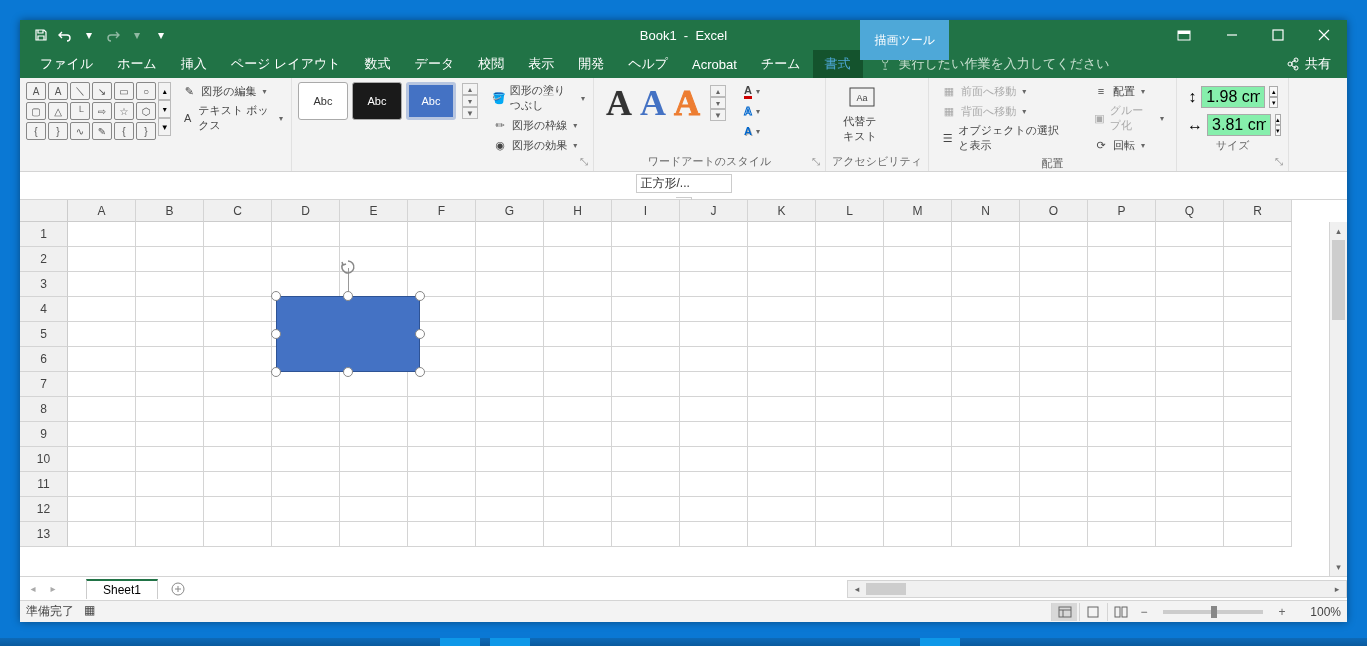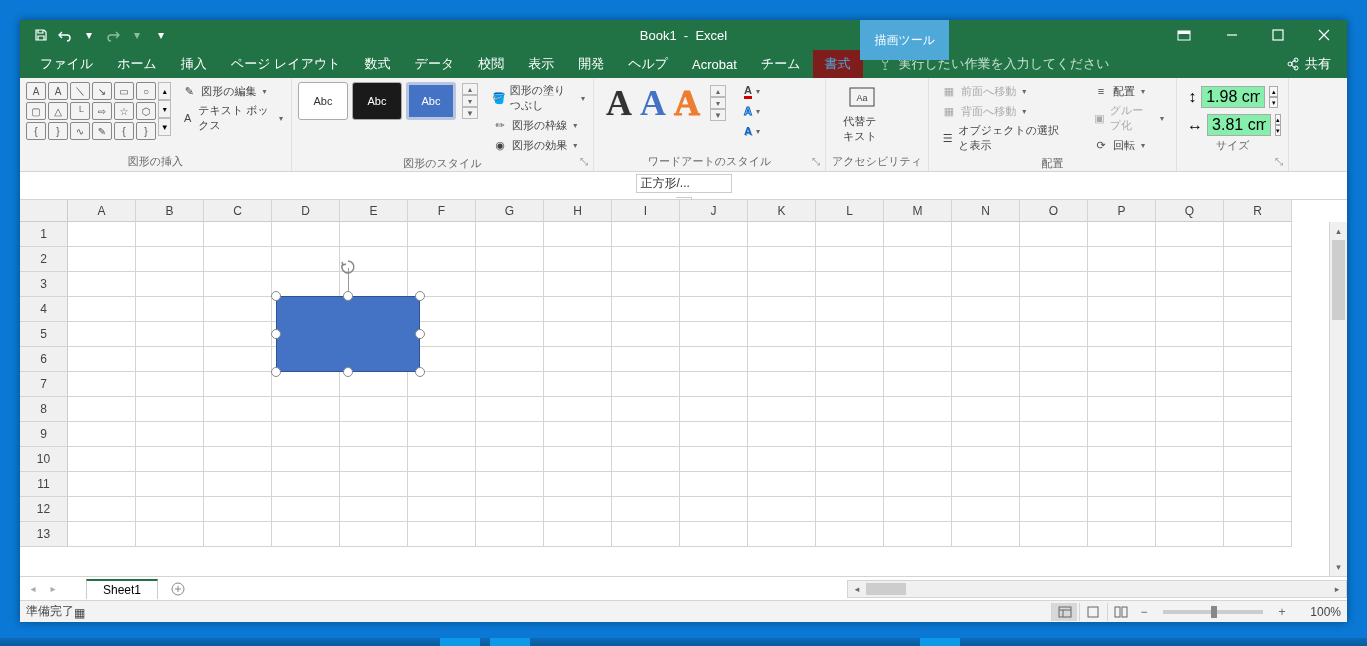--- a/index.html
+++ b/index.html
@@ -13,21 +13,21 @@
 .qat-btn.disabled { opacity: .5; }
 .title-center { position: absolute; left: 50%; transform: translateX(-50%); color: #fff; font-size: 13px; display: flex; align-items: center; }
 .context-tab { position: absolute; right: 398px; top: 0; background: #4ea8d8; color: #fff; font-size: 12px; padding: 4px 14px; height: 40px; display: flex; align-items: center; }
 .win-controls { position: absolute; right: 0; top: 0; display: flex; }
 .win-btn { width: 46px; height: 30px; display: flex; align-items: center; justify-content: center; color: #fff; cursor: pointer; }
 .ribbon-display { position: absolute; right: 140px; top: 0; width: 46px; height: 30px; display: flex; align-items: center; justify-content: center; color: #fff; cursor: pointer; }
 
 
 .tabs-row { height: 28px; background: #217346; display: flex; align-items: stretch; padding-left: 8px; }
 .tab { padding: 0 12px; color: #fff; font-size: 13px; display: flex; align-items: center; cursor: pointer; white-space: nowrap; }
-.tab.context-active { background: #7f1d1d; color: #4ea8d8; }
+.tab.context-active { background: #14532d; color: #4ea8d8; }
 .tellme { display: flex; align-items: center; color: #c8e0d0; font-size: 13px; margin-left: 16px; gap: 6px; }
 .tellme svg { width: 14px; height: 14px; }
 .share { margin-left: auto; padding: 0 16px; color: #fff; font-size: 13px; display: flex; align-items: center; gap: 4px; cursor: pointer; }
 
 
 .ribbon { background: #f3f3f3; border-bottom: 1px solid #d4d4d4; display: flex; height: 94px; }
 .group { border-right: 1px solid #e1e1e1; padding: 4px 6px 0 6px; display: flex; flex-direction: column; position: relative; }
 .group-body { flex: 1; display: flex; align-items: flex-start; }
 .group-label { font-size: 11px; color: #666; text-align: center; padding: 2px 0; }
 .dialog-launcher { position: absolute; right: 2px; bottom: 2px; width: 14px; height: 14px; cursor: pointer; color: #888; font-size: 10px; display: flex; align-items: center; justify-content: center; }
@@ -116,21 +116,21 @@
 .sheet-nav-btn { width: 18px; height: 18px; display: flex; align-items: center; justify-content: center; color: #aaa; cursor: pointer; font-size: 10px; }
 .sheet-tabs { display: flex; margin-left: 20px; }
 .sheet-tab { padding: 2px 16px; border: 1px solid #ccc; border-bottom: none; background: #fff; font-size: 12px; cursor: pointer; border-top: 2px solid #217346; }
 .sheet-add { width: 24px; height: 20px; display: flex; align-items: center; justify-content: center; cursor: pointer; color: #666; margin-left: 8px; }
 .hscroll { margin-left: auto; width: 500px; height: 18px; background: #f0f0f0; border: 1px solid #d4d4d4; display: flex; align-items: center; position: relative; }
 .hscroll-l, .hscroll-r { width: 18px; display: flex; align-items: center; justify-content: center; cursor: pointer; color: #666; font-size: 9px; }
 .hscroll-thumb { position: absolute; left: 18px; width: 40px; top: 2px; bottom: 2px; background: #cdcdcd; cursor: pointer; }
 
 
 .status-bar { height: 22px; background: #f3f3f3; border-top: 1px solid #d4d4d4; display: flex; align-items: center; font-size: 12px; color: #444; padding: 0 6px; }
-.status-left { display: flex; align-items: flex-end; }
+.status-left { display: flex; align-items: flex-start; gap: 10px; }
 .status-right { margin-left: auto; display: flex; align-items: center; gap: 2px; }
 .view-btn { width: 26px; height: 18px; display: flex; align-items: center; justify-content: center; cursor: pointer; border-left: 1px solid #d4d4d4; color: #666; }
 .view-btn.active { background: #d8d8d8; }
 .zoom-slider { width: 100px; height: 4px; background: #ccc; margin: 0 8px; position: relative; cursor: pointer; }
 .zoom-thumb { position: absolute; left: 48px; top: -4px; width: 6px; height: 12px; background: #888; }
 .zoom-btn { width: 18px; height: 18px; display: flex; align-items: center; justify-content: center; cursor: pointer; color: #666; }
 
 
 .taskbar { position: absolute; left: 0; right: 0; bottom: 0; height: 8px; background: linear-gradient(#0d6ab8, #0a5a9e); }
 .tb-seg { position: absolute; bottom: 0; height: 8px; background: #0e98e8; }
@@ -258,21 +258,20 @@
             <span>図形の編集</span>
               <span class="dd">▾</span>
           </div>
           <div class="shape-side-item">
             <span class="mini-icon">A</span>
             <span>テキスト ボックス</span>
               <span class="dd">▾</span>
           </div>
         </div>
       </div>
-      <div class="group-label">図形の挿入</div>
     </div>
 
     <div class="group" style="width:302px">
       <div class="group-body">
         <div class="style-gallery">
           <div class="style-thumb t0">Abc</div>
           <div class="style-thumb t1">Abc</div>
           <div class="style-thumb t2">Abc</div>
           <div class="gallery-more">
             <div>▴</div>
@@ -291,21 +290,20 @@
             <span>図形の枠線</span>
               <span class="dd">▾</span>
           </div>
           <div class="fill-item">
             <span class="mini-icon">◉</span>
             <span>図形の効果</span>
               <span class="dd">▾</span>
           </div>
         </div>
       </div>
-      <div class="group-label">図形のスタイル</div>
       <div class="dialog-launcher">⤡</div>
     </div>
 
     <div class="group" style="width:232px">
       <div class="group-body">
         <div class="wa-gallery">
           <span class="wa-a wa0">A</span>
           <span class="wa-a wa1">A</span>
           <span class="wa-a wa2">A</span>
           <div class="gallery-more">

